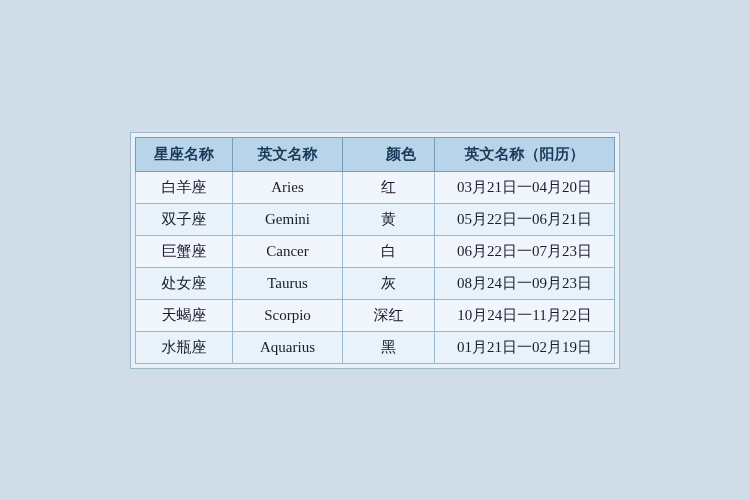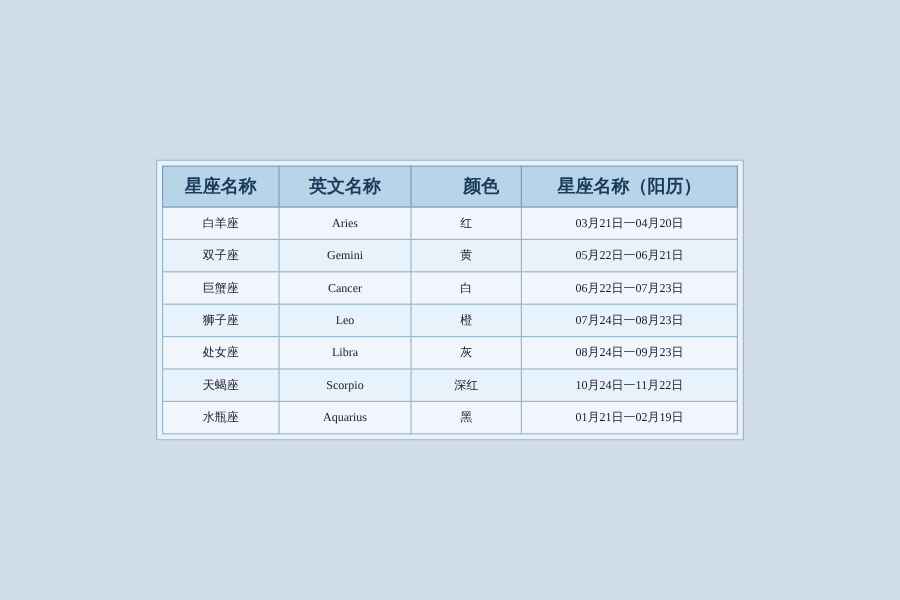--- a/index.html
+++ b/index.html
@@ -38,21 +38,21 @@
       font-weight: bold;
       font-size: 15px;
       color: #1a3a5c;
       margin-left: 32px;
     }
 
     td {
       border: 1px solid #9ab8cc;
       padding: 6px 18px;
       text-align: center;
-      font-size: 10px;
+      font-size: 15px;
       color: #1a1a2e;
       background-color: #f8fbff;
     }
 
     tr:nth-child(odd) td {
       background-color: #f0f6fc;
     }
 
     tr:nth-child(even) td {
       background-color: #e8f2fa;
@@ -66,21 +66,21 @@
 </head>
 <body>
 
 <div class="table-container">
   <table>
     <thead>
       <tr>
         <th class="col-chinese">星座名称</th>
         <th class="col-english">英文名称</th>
         <th class="col-color">颜色</th>
-        <th class="col-date">星座名称（阳历）</th>
+        <th class="col-date">英文名称（阳历）</th>
       </tr>
     </thead>
     <tbody id="table-body">
     <tr>
           <td>白羊座</td>
           <td>Aries</td>
           <td>红</td>
           <td>03月21日一04月20日</td>
         </tr>
         <tr>
@@ -89,28 +89,22 @@
           <td>黄</td>
           <td>05月22日一06月21日</td>
         </tr>
         <tr>
           <td>巨蟹座</td>
           <td>Cancer</td>
           <td>白</td>
           <td>06月22日一07月23日</td>
         </tr>
         <tr>
-          <td>狮子座</td>
-          <td>Leo</td>
-          <td>橙</td>
-          <td>07月24日一08月23日</td>
-        </tr>
-        <tr>
           <td>处女座</td>
-          <td>Libra</td>
+          <td>Taurus</td>
           <td>灰</td>
           <td>08月24日一09月23日</td>
         </tr>
         <tr>
           <td>天蝎座</td>
           <td>Scorpio</td>
           <td>深红</td>
           <td>10月24日一11月22日</td>
         </tr>
         <tr>

